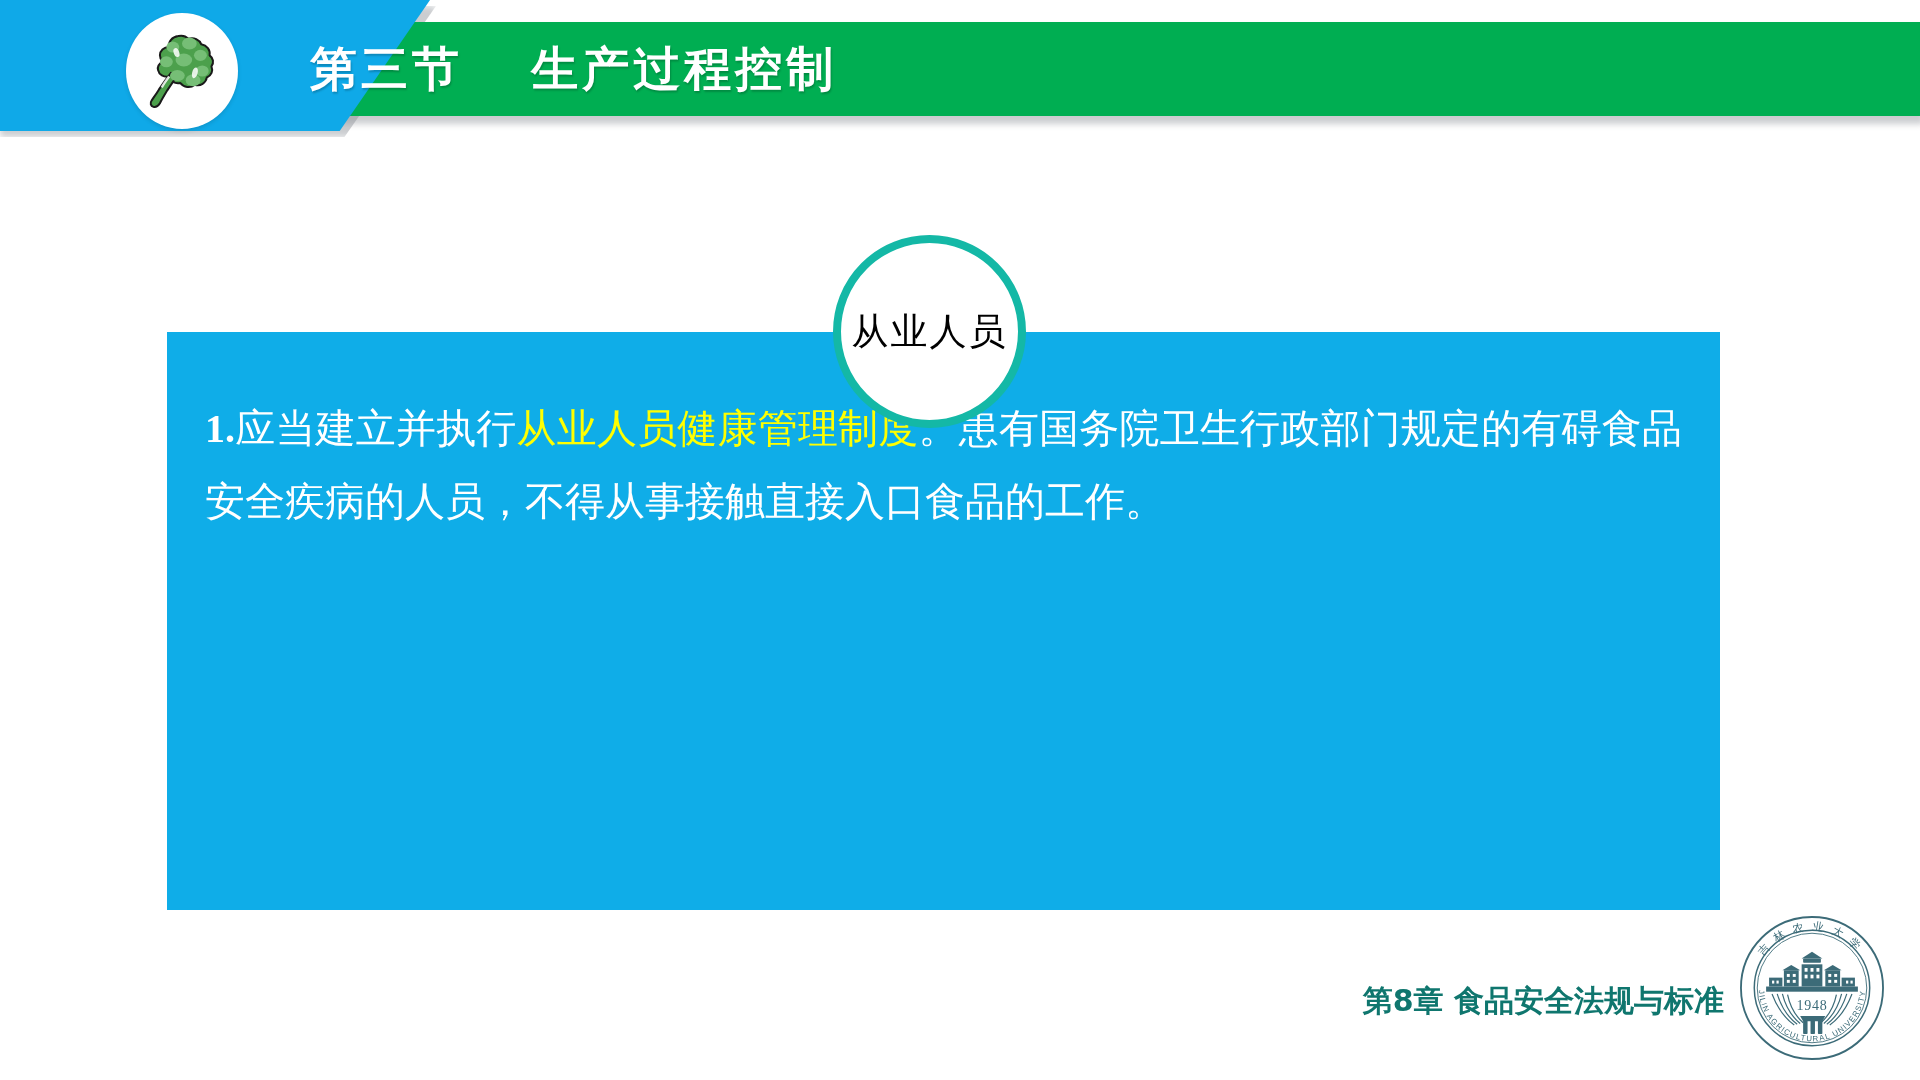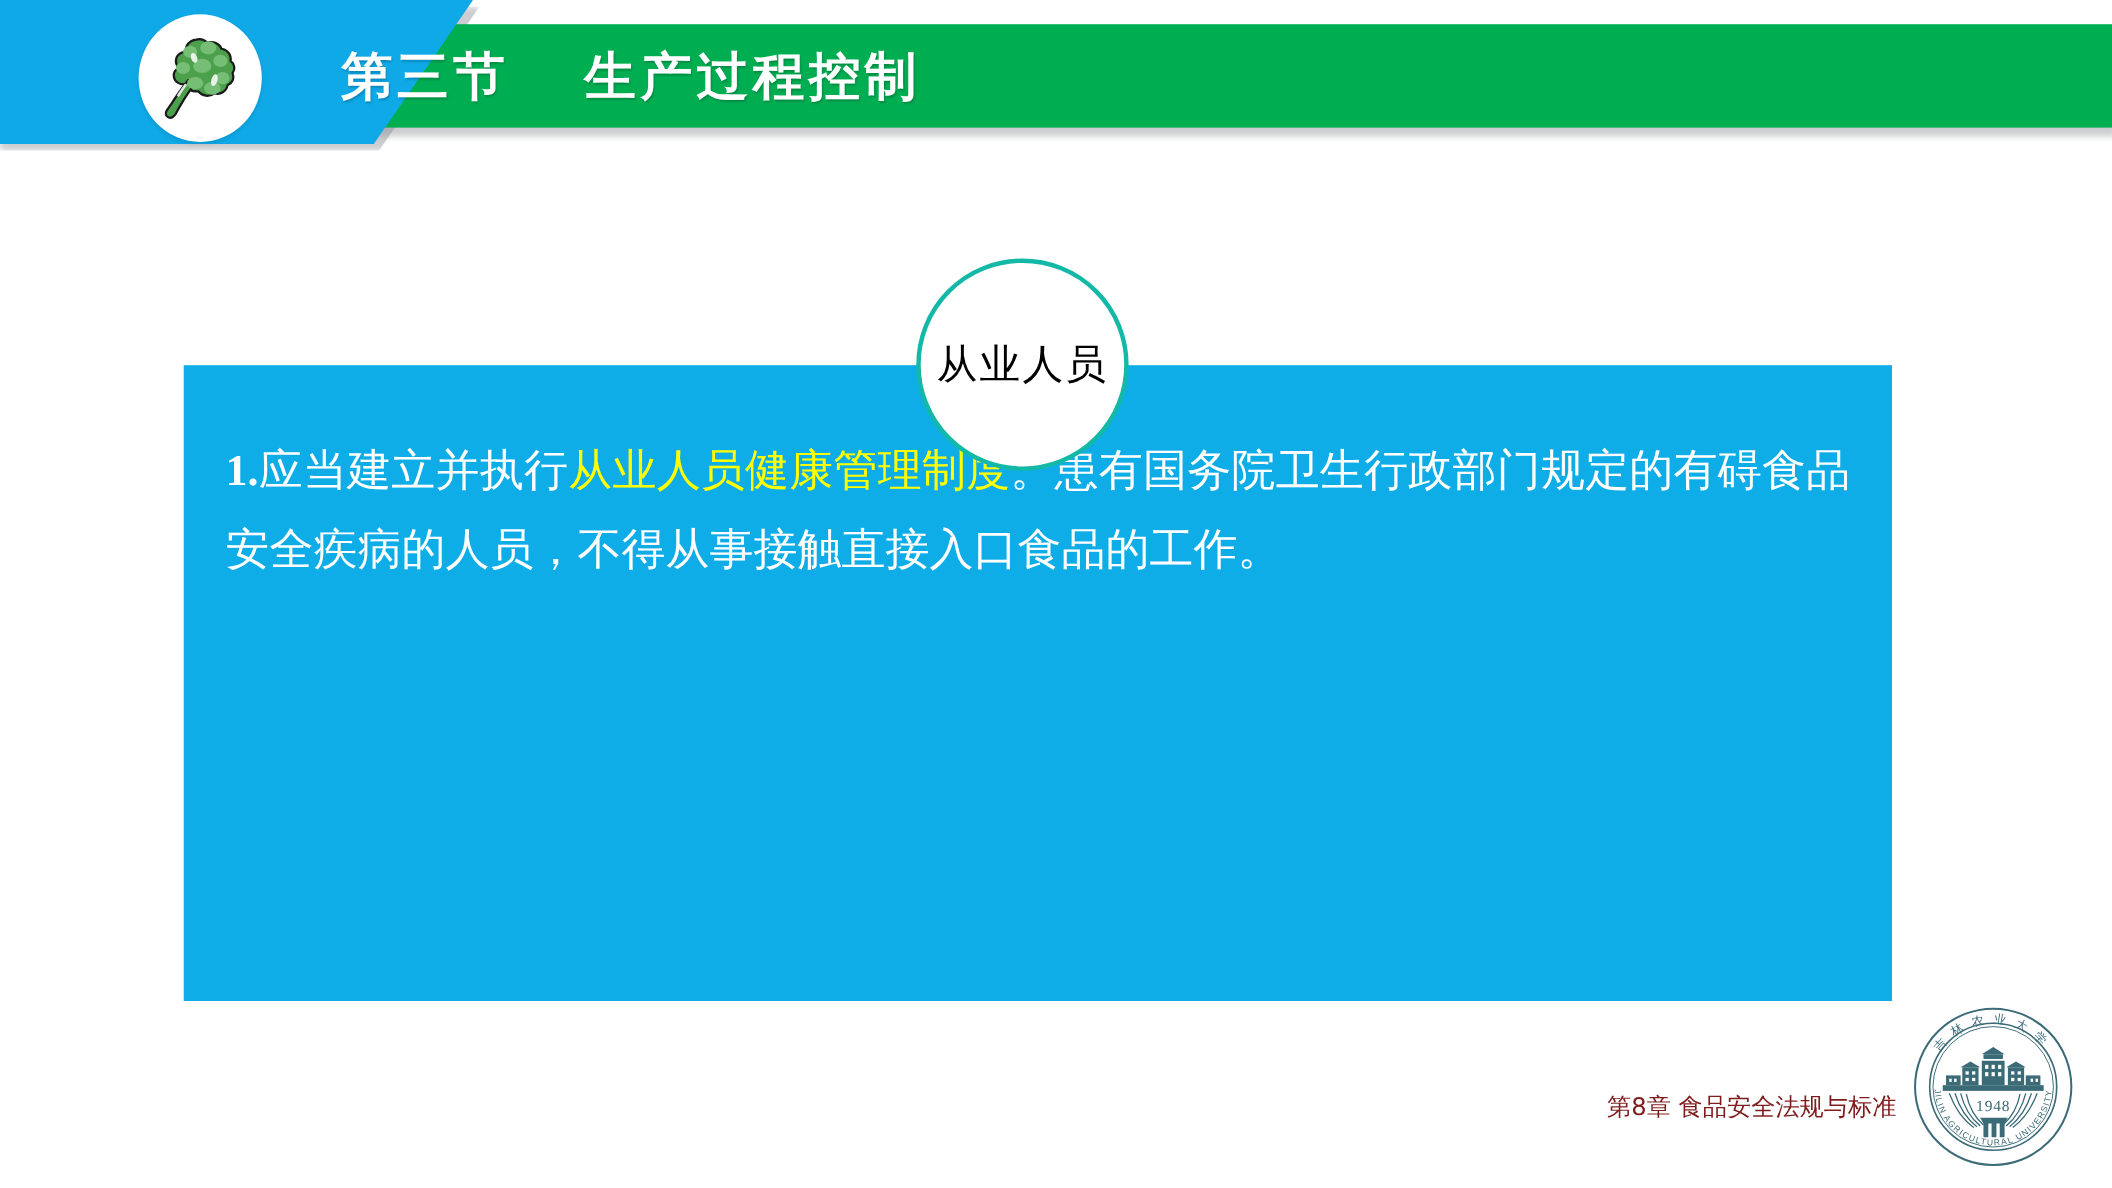--- a/index.html
+++ b/index.html
@@ -48,21 +48,21 @@
     box-shadow:0 2px 4px rgba(0,0,0,.12);
   }
   .hdr-logo-circle svg{ width:92px; height:92px; }
 
   
   #bubble{
     position:absolute; left:833px; top:235px;
     width:193px; height:193px;
     border-radius:50%;
     background:#ffffff;
-    border:4px solid #14b8a6;
+    border:8px solid #14b8a6;
     display:flex; align-items:center; justify-content:center;
     z-index:5;
   }
   #bubble .bubble-text{
     font-size:37px; color:#000000; letter-spacing:2px;
     font-family:"DejaVu Sans","Liberation Sans",sans-serif;
     white-space:nowrap;
   }
 
   
@@ -85,23 +85,24 @@
   .num{ font-weight:bold; font-family:"Liberation Serif","DejaVu Serif",serif; font-size:40px; }
   .hl{ color:#FFFF00; }
   .wt{ color:#ffffff; }
 
   
   #footer{
     position:absolute; left:0; bottom:0; width:1920px; height:160px;
   }
   .footer-text{
     position:absolute; right:196px; bottom:58px;
-    font-size:22px; color:#7f1d1d;
+    font-size:30px; color:#0f766e;
     font-family:"DejaVu Sans","Liberation Sans",sans-serif;
     white-space:nowrap;
+    font-weight:bold;
   }
   .footer-logo{
     position:absolute; right:34px; bottom:18px;
     width:148px; height:148px;
   }
   .footer-logo svg{ width:148px; height:148px; display:block; }
 </style>
 </head>
 <body>
 

